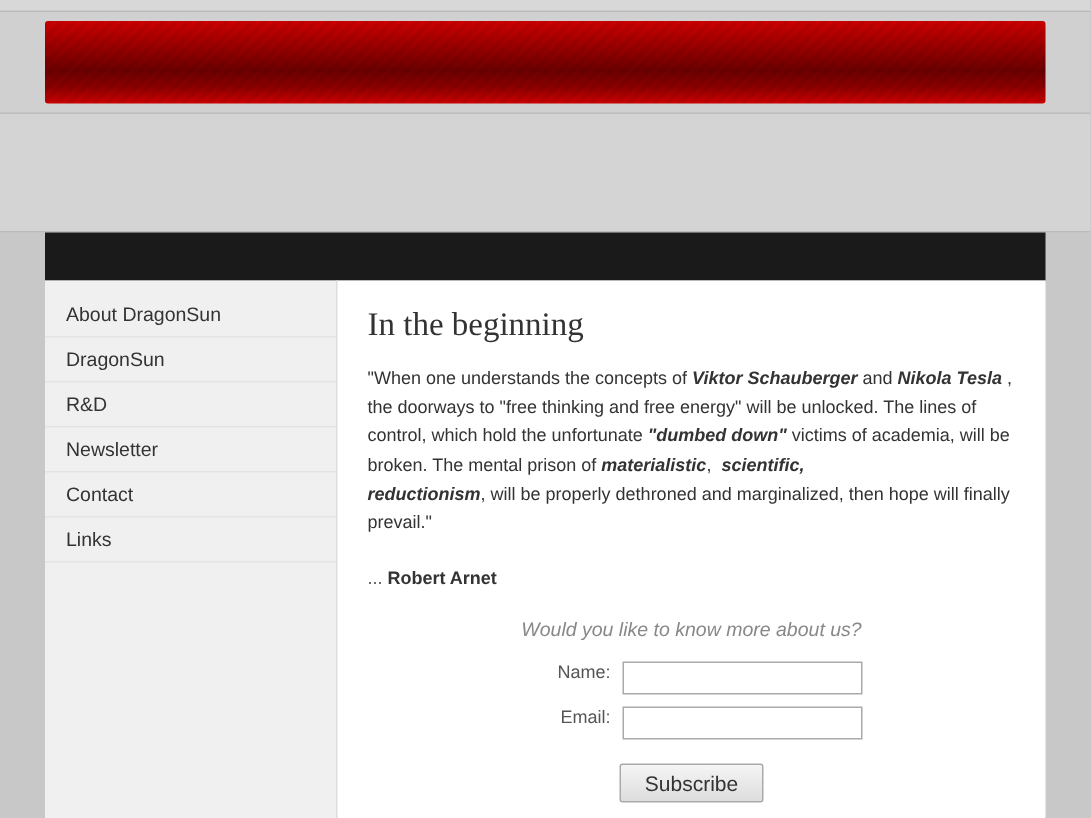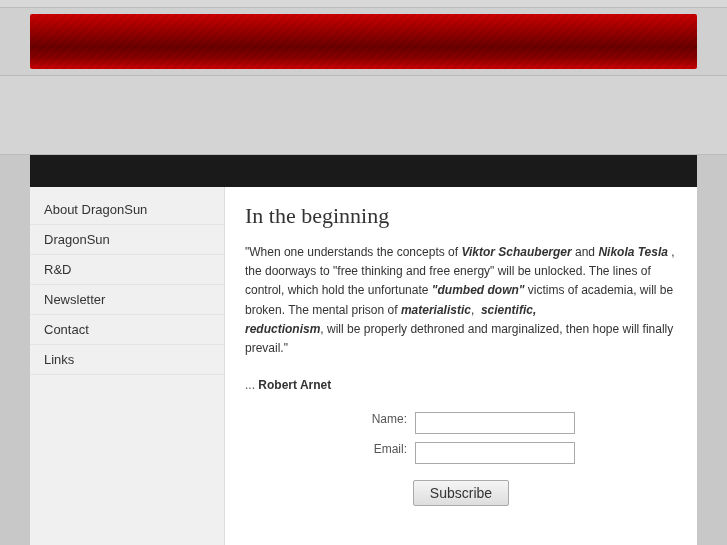--- a/index.html
+++ b/index.html
@@ -225,20 +225,21 @@
 
       <p class="content-text">
         <span>"When one understands the concepts of </span><strong>Viktor Schauberger</strong><span> and </span><strong>Nikola Tesla</strong><span> , the doorways to "free thinking and free energy" will be unlocked. The lines of control, which hold the unfortunate  </span><strong>"dumbed down"</strong><span> victims of academia, will be broken. The mental prison of </span><strong>materialistic</strong><span>, </span>&nbsp;<strong>scientific,</strong><br><strong>reductionism</strong><span>, will be properly dethroned and marginalized, then hope will finally prevail."</span>
       </p>
 
       <p class="author-line">
         <span class="ellipsis">...</span><strong> Robert Arnet</strong>
       </p>
 
       <div class="newsletter-section">
+        <p class="newsletter-title">Would you like to know more about us?</p>
 
         <div class="form-row">
           <label class="form-label">Name:</label>
           <input class="form-input" type="text" value="" style="">
         </div>
 
         <div class="form-row">
           <label class="form-label">Email:</label>
           <input class="form-input" type="text" value="" style="">
         </div>

